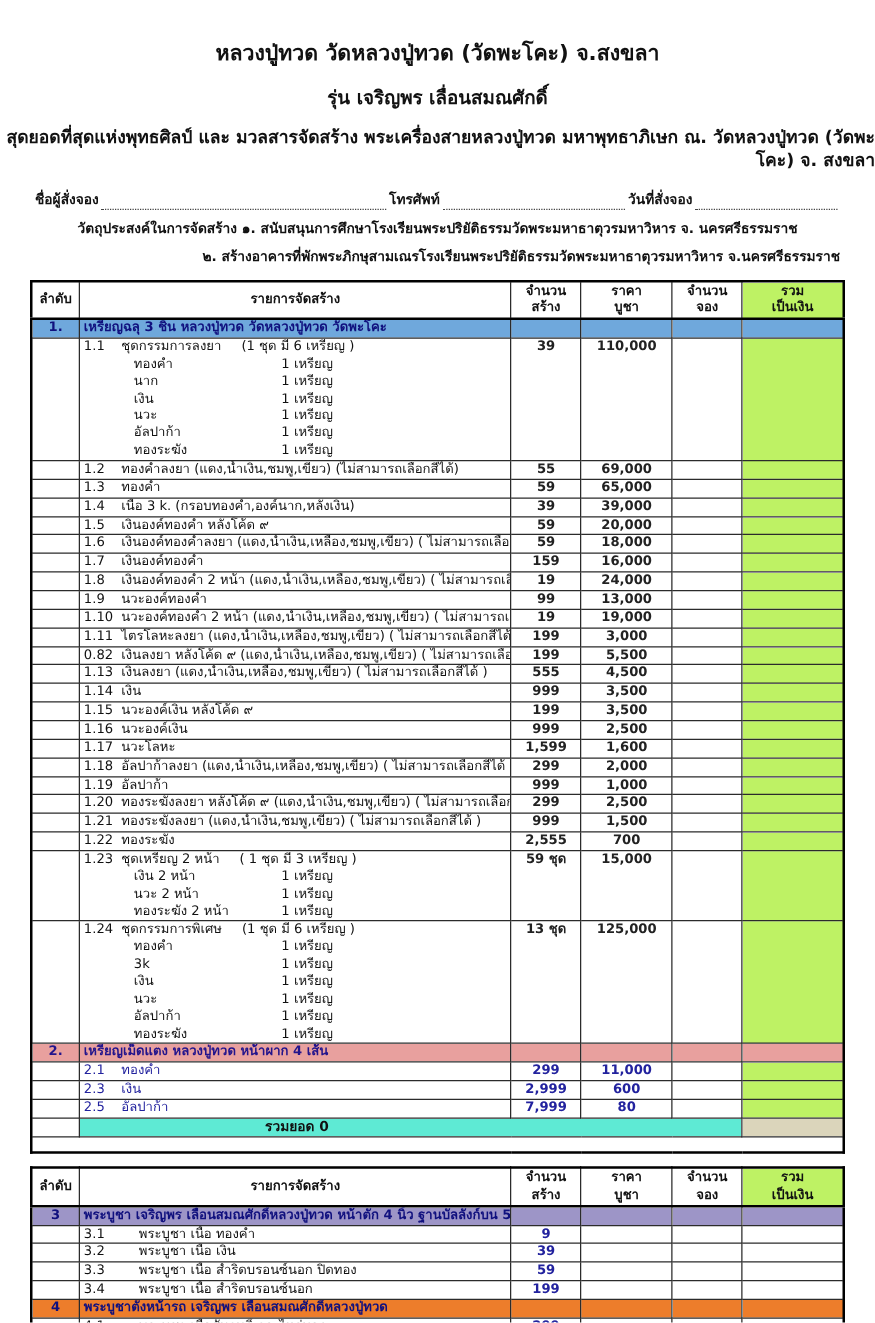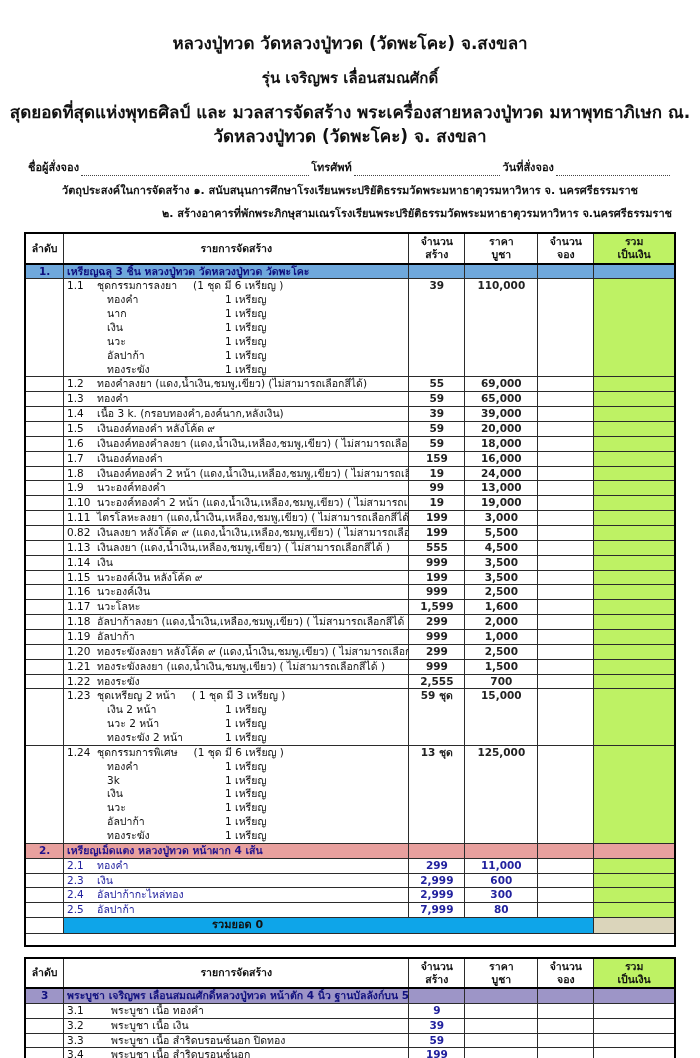--- a/index.html
+++ b/index.html
@@ -5,21 +5,21 @@
   html,body{margin:0;padding:0;}
   body{
     width:700px;height:1058px;overflow:hidden;background:#ffffff;
     font-family:"DejaVu Sans","Liberation Sans",sans-serif;color:#111;
   }
   .page{width:700px;height:1058px;position:relative;}
   
   .doc-header{padding-top:32px;text-align:center;}
   .title{font-size:17px;font-weight:bold;line-height:1.4;}
   .subtitle{font-size:15px;font-weight:bold;margin-top:12px;line-height:1.4;}
-  .tagline{font-size:17px;font-weight:bold;margin-top:12px;line-height:1.4;}
+  .tagline{font-size:14px;font-weight:bold;margin-top:12px;line-height:1.4;text-align:right;}
   .form-line{display:flex;align-items:flex-end;margin:10px 28px 0 28px;font-size:11px;font-weight:bold;}
   .dots{border-bottom:1.2px dotted #444;height:13px;margin:0 2px;}
   .d1{flex:2.1;} .d2{flex:1.35;} .d3{flex:1.05;}
   .purpose{font-size:11px;font-weight:bold;margin:7px 0 0 62px;line-height:1.45;}
   .purpose2{margin-left:162px;}
   
   table{border-collapse:collapse;width:652px;margin:10px auto 0 auto;table-layout:fixed;font-size:10.5px;}
   .tbl{border:2px solid #000;}
   td{border:1px solid #2b2b2b;padding:0 3px;line-height:1.32;overflow:hidden;vertical-align:top;}
   thead td{text-align:center;font-weight:bold;vertical-align:middle;padding:1px 2px;line-height:1.25;}
@@ -36,21 +36,21 @@
   .ino{display:inline-block;width:30px;font-weight:normal;}
   .t2 .ino{width:44px;}
   .ilabel{}
   .inote{margin-left:16px;}
   .subline{padding-left:40px;}
   .subname{display:inline-block;width:118px;}
   .num{font-weight:bold;}
   .ink-blue td, .ink-blue .ino, .ink-blue .ilabel{color:#22229e;}
   .qnum{color:#22229e;}
   .t1 .plain-num{color:#222;}
-  .total-row td{background:#0ea5e9;font-weight:bold;}
+  .total-row td{background:#5eead4;font-weight:bold;}
   .total-row .c-no{background:#fff;}
   .total-row .c-total{background:#dbd5bb;}
   .total-label{text-align:left;padding-left:148px;font-size:11px;}
   .spacer-row td{height:11px;background:#fff;}
 </style>
 </head>
 <body>
 
 <div class="page">
 
@@ -391,30 +391,20 @@
             <div><span class="ino">2.3</span><span class="ilabel">เงิน</span></div>
           </td>
           <td class="c-qty num qnum">2,999</td>
           <td class="c-price num qnum">600</td>
           <td class="c-booked"></td>
           <td class="c-total tan"></td>
         </tr>
         <tr class="item ink-blue">
           <td class="c-no"></td>
           <td class="c-item">
-            <div><span class="ino">2.4</span><span class="ilabel">อัลปาก้ากะไหล่ทอง</span></div>
-          </td>
-          <td class="c-qty num qnum">2,999</td>
-          <td class="c-price num qnum">300</td>
-          <td class="c-booked"></td>
-          <td class="c-total tan"></td>
-        </tr>
-        <tr class="item ink-blue">
-          <td class="c-no"></td>
-          <td class="c-item">
             <div><span class="ino">2.5</span><span class="ilabel">อัลปาก้า</span></div>
           </td>
           <td class="c-qty num qnum">7,999</td>
           <td class="c-price num qnum">80</td>
           <td class="c-booked"></td>
           <td class="c-total tan"></td>
         </tr>
         <tr class="total-row">
           <td class="c-no"></td>
           <td class="total-label" colspan="4">รวมยอด 0</td>

